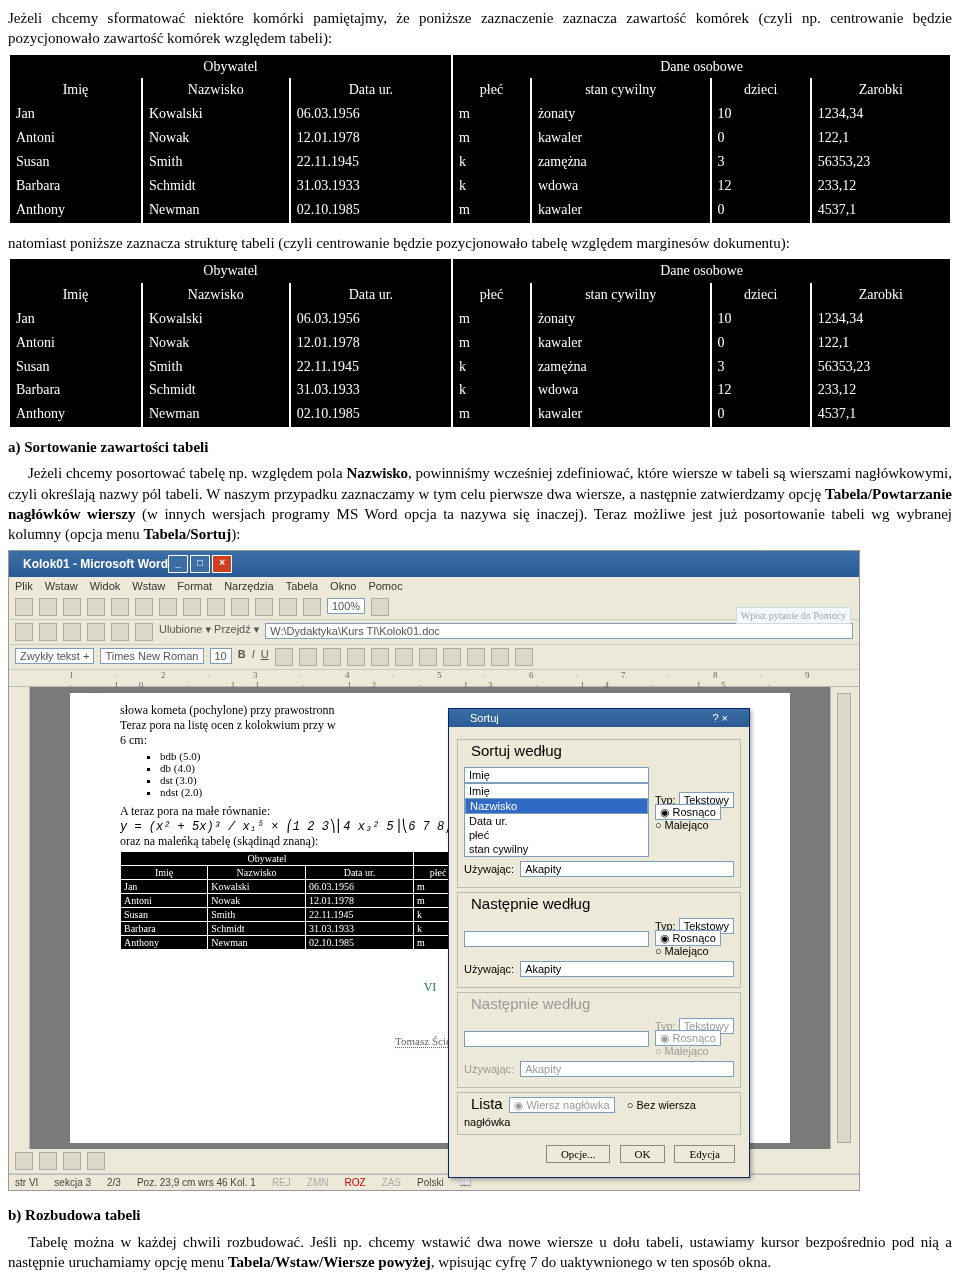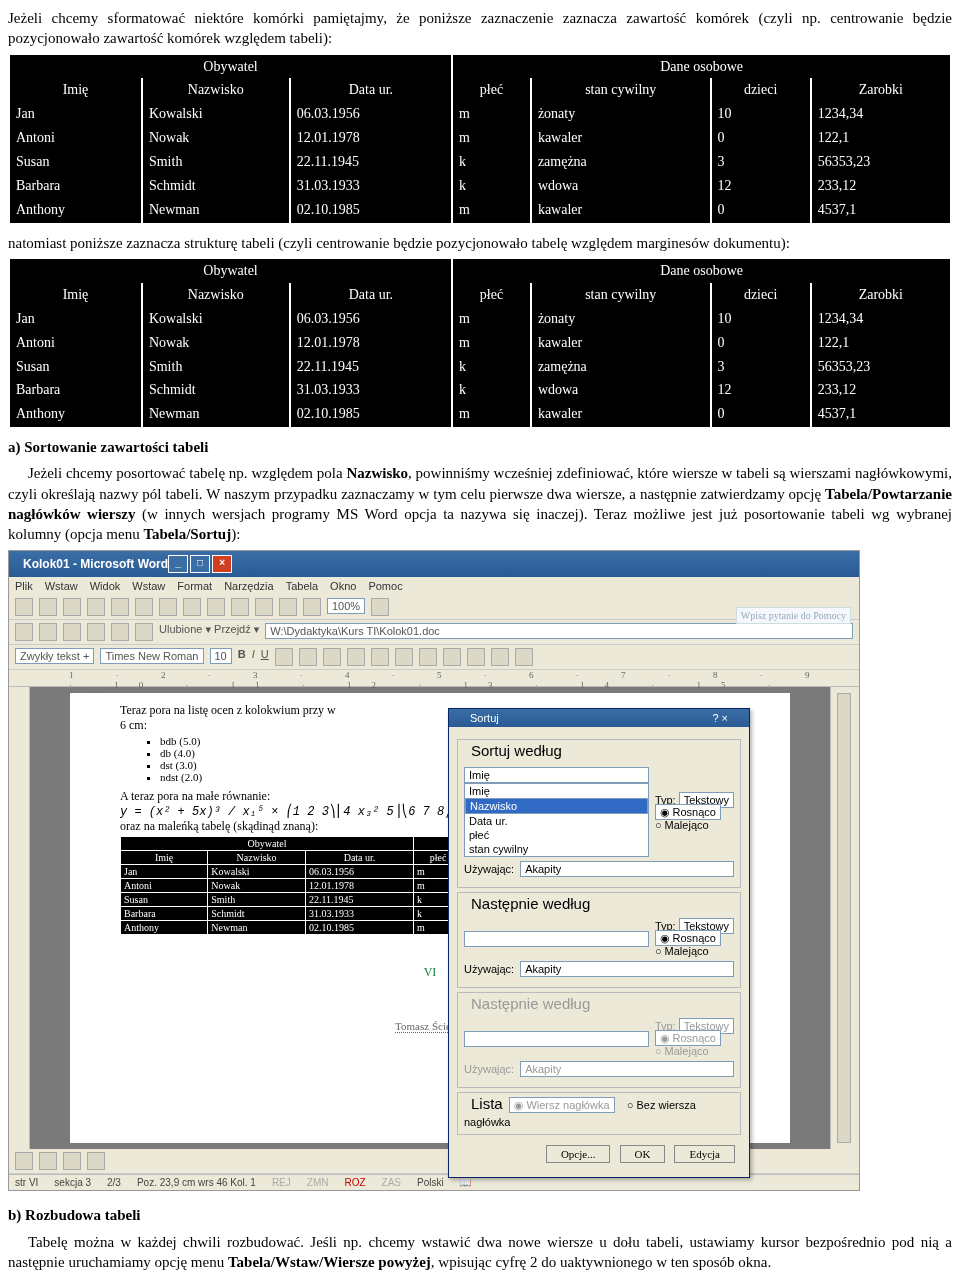--- a/index.html
+++ b/index.html
@@ -246,20 +246,21 @@
     <span class="tb-icon"></span>
     <span class="tb-icon"></span>
     <span class="tb-icon"></span>
     <span class="tb-icon"></span>
     <span class="tb-icon"></span>
   </div>
   <div class="ruler-h">1 · 2 · 3 · 4 · 5 · 6 · 7 · 8 · 9 · 10 · 11 · 12 · 13 · 14 · 15 · 16 ·</div>
   <div class="docarea">
     <div class="ruler-v"></div>
     <div class="docpage">
+      <div>słowa kometa (pochylone) przy prawostronn</div>
       <div>Teraz pora na listę ocen z kolokwium przy w</div>
       <div>6 cm:</div>
       <ul>
         <li>bdb (5.0)</li>
         <li>db (4.0)</li>
         <li>dst (3.0)</li>
         <li>ndst (2.0)</li>
       </ul>
       <div>A teraz pora na małe równanie:</div>
       <div class="eq">y = (x² + 5x)³ / x₁⁵ × ⎛1 2 3⎞⎜4 x₃² 5⎟⎝6 7 8⎠ × Aᵀ</div>
@@ -420,14 +421,14 @@
     <span class="grey">ZMN</span>
     <span class="grey">ROZ</span>
     <span class="grey">ZAS</span>
     <span>Polski</span>
     <span>📖</span>
   </div>
 </div>
 
 <p><span class="b">b) Rozbudowa tabeli</span></p>
 <p style="text-indent:20px">
-<span>Tabelę można w każdej chwili rozbudować. Jeśli np. chcemy wstawić dwa nowe wiersze u dołu tabeli, ustawiamy kursor bezpośrednio pod nią a następnie uruchamiamy opcję menu </span><span class="b">Tabela/Wstaw/Wiersze powyżej</span><span>, wpisując cyfrę 2 do uaktywnionego w ten sposób okna.</span>
+<span>Tabelę można w każdej chwili rozbudować. Jeśli np. chcemy wstawić dwa nowe wiersze u dołu tabeli, ustawiamy kursor bezpośrednio pod nią a następnie uruchamiamy opcję menu </span><span class="b">Tabela/Wstaw/Wiersze powyżej</span><span>, wpisując cyfrę 7 do uaktywnionego w ten sposób okna.</span>
 </p>
 
 </body></html>

